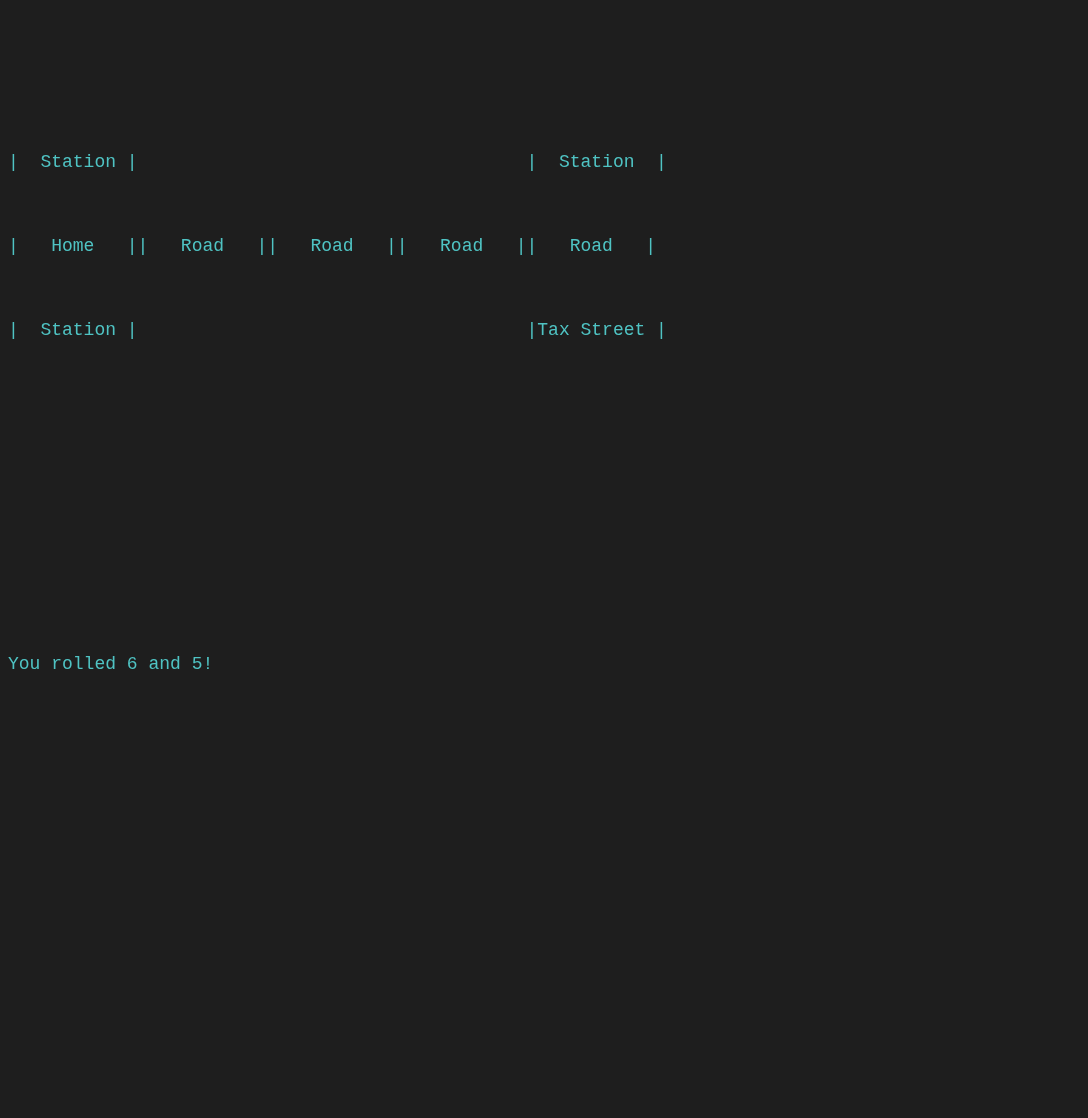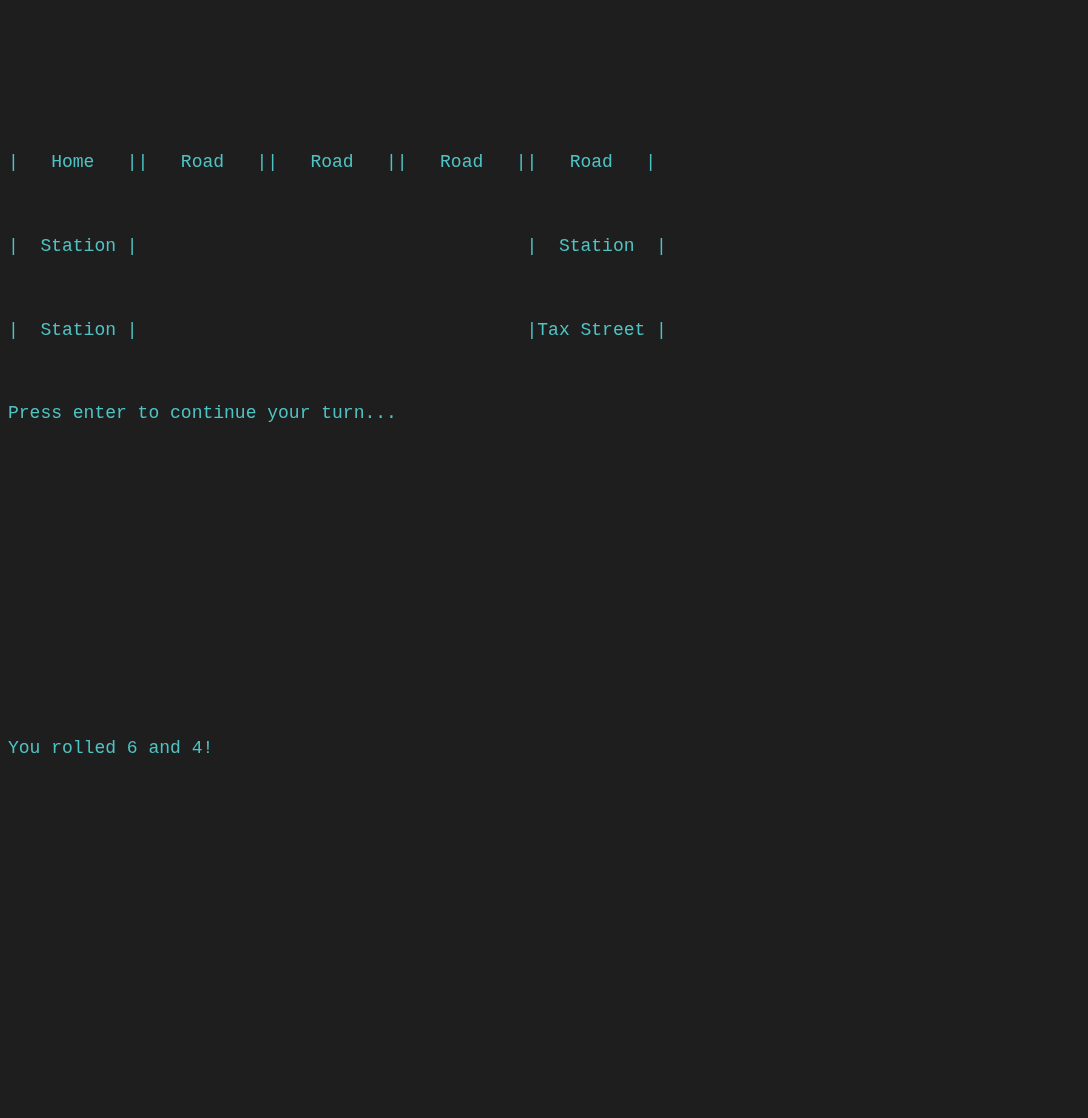--- a/index.html
+++ b/index.html
@@ -29,28 +29,27 @@
 
     .line {
       display: block;
     }
   </style>
 </head>
 <body>
 
 <div class="terminal">
   <span class="line"> </span>
+  <span class="line">|  Station |                                    |  Station  |</span>
   <span class="line">|   Home   ||   Road   ||   Road   ||   Road   ||   Road   |</span>
-  <span class="line">|  Station |                                    |  Station  |</span>
   <span class="line">|  Station |                                    |Tax Street |</span>
-  <span class="line">Press enter to continue your turn...</span>
   <span class="line"> </span>
   <span class="line"> </span>
   <span class="line"> </span>
-  <span class="line">You rolled 6 and 4!</span>
+  <span class="line">You rolled 6 and 5!</span>
   <span class="line"> </span>
   
   
   
   
   
   
   
   
   

